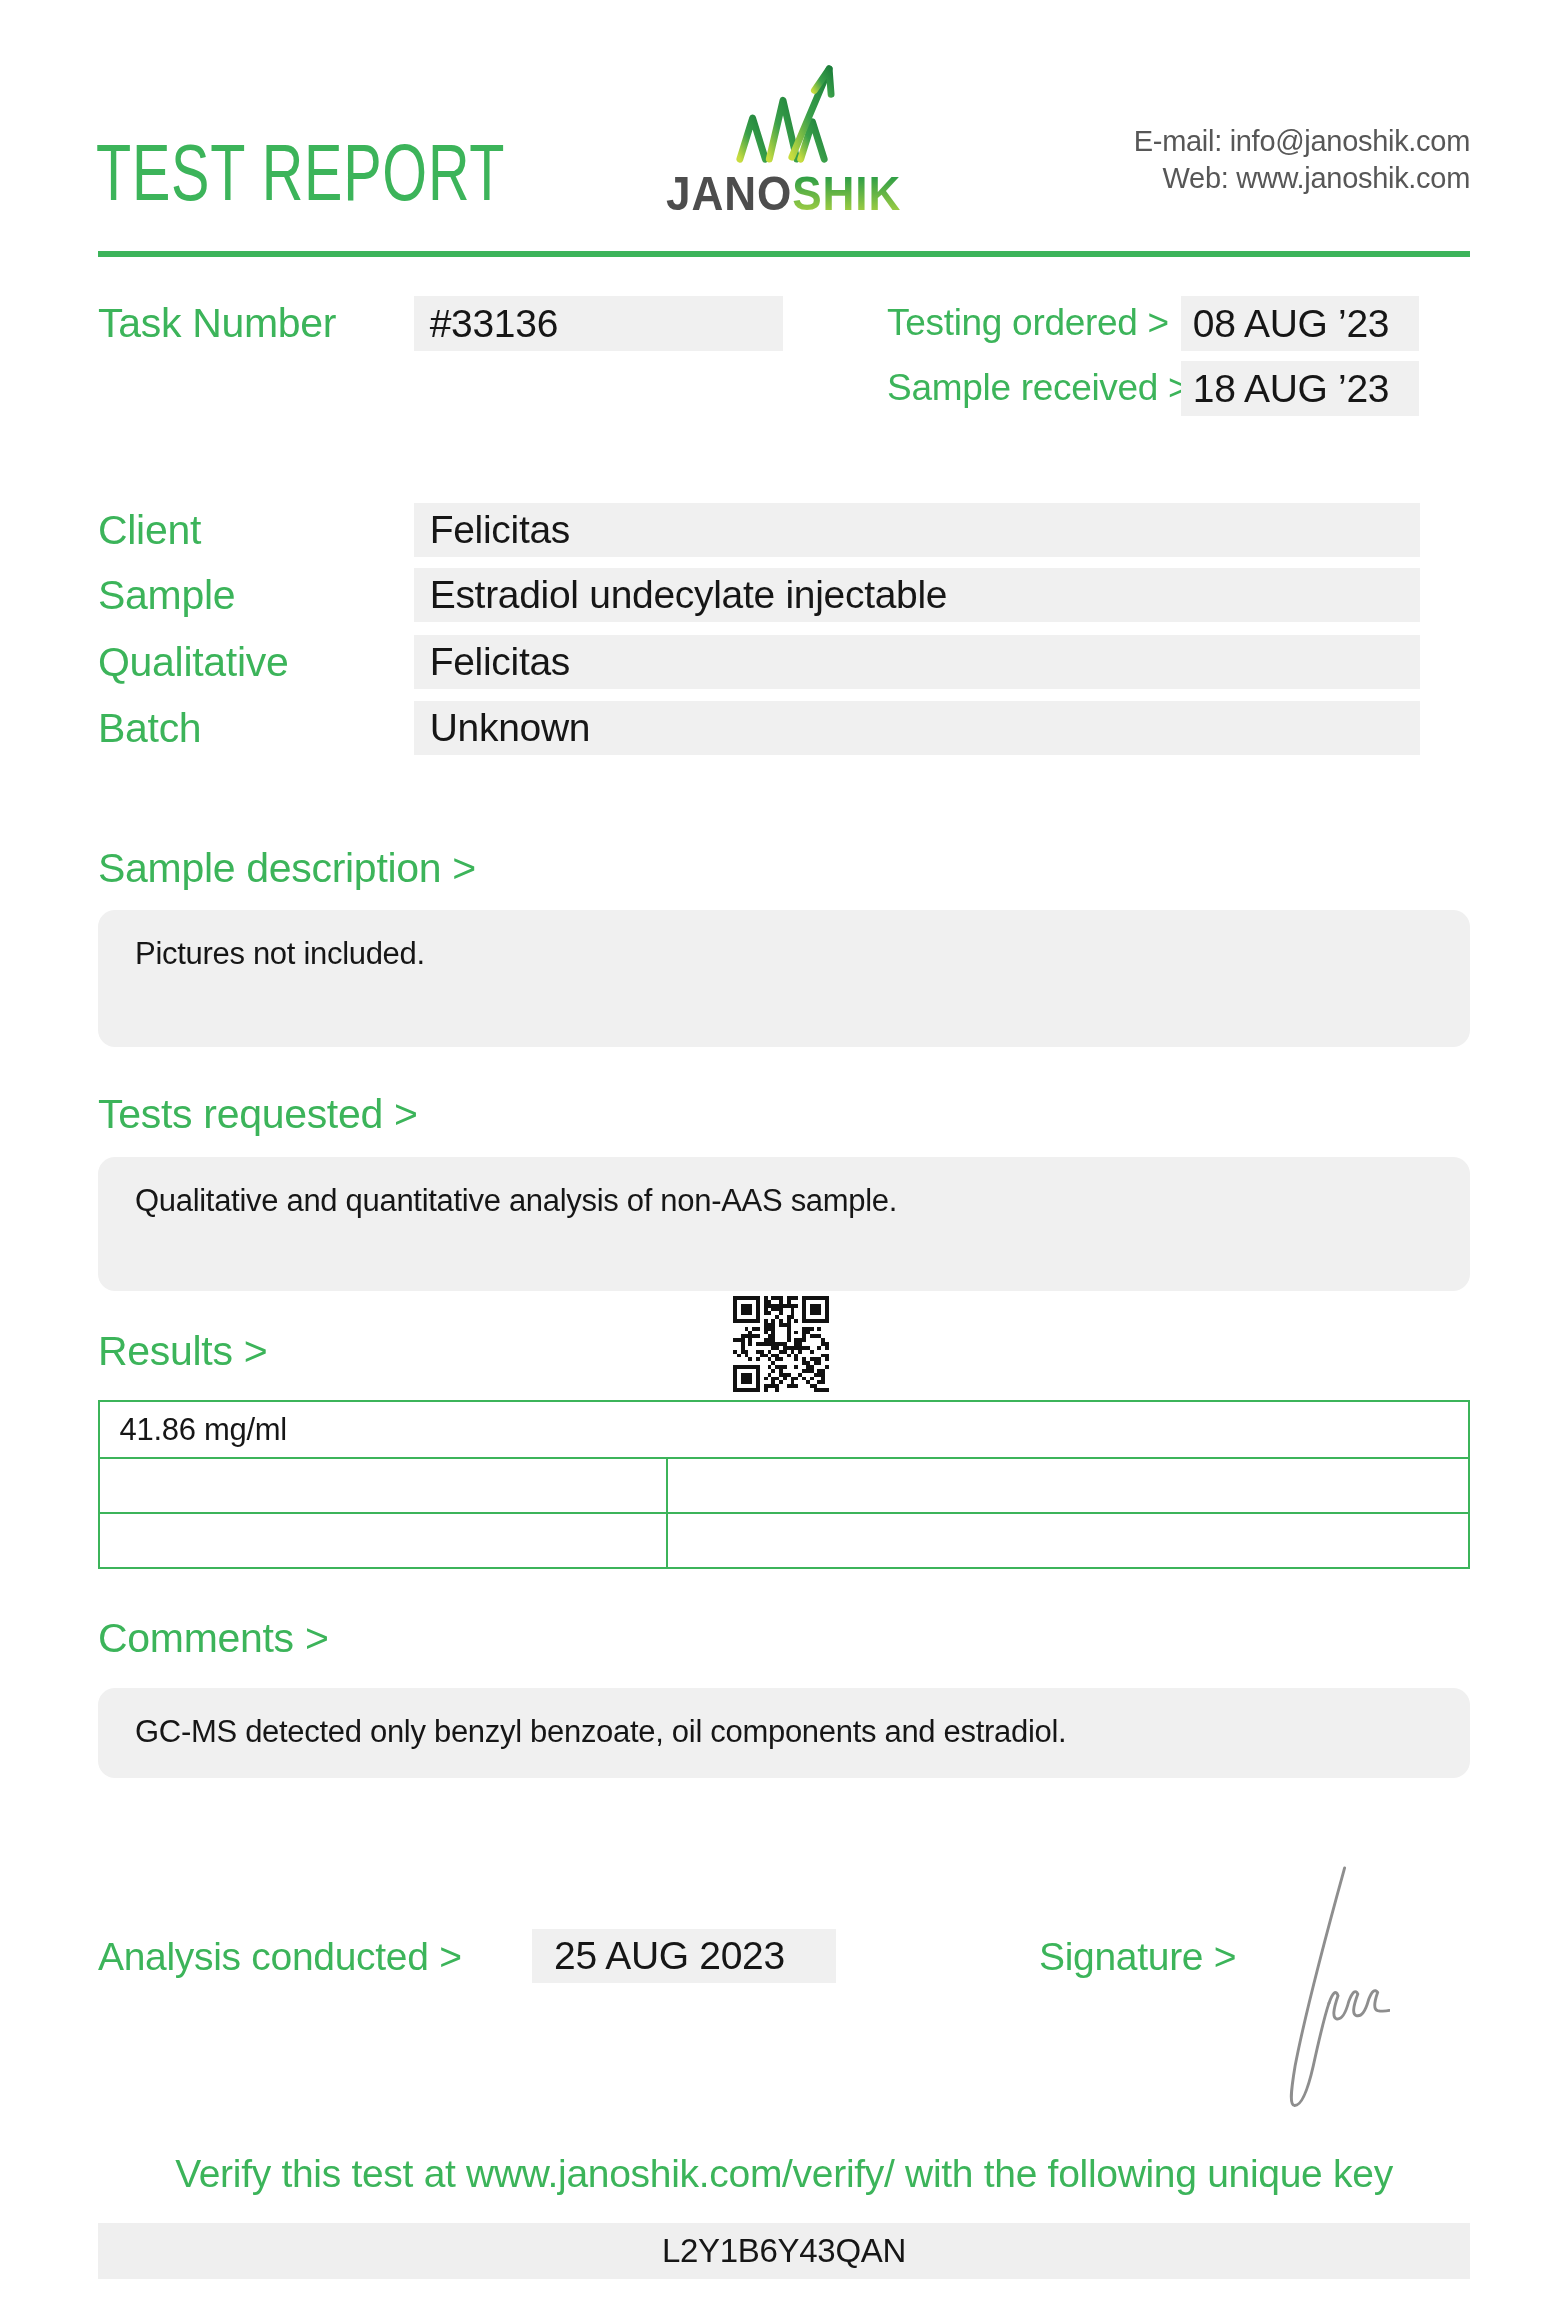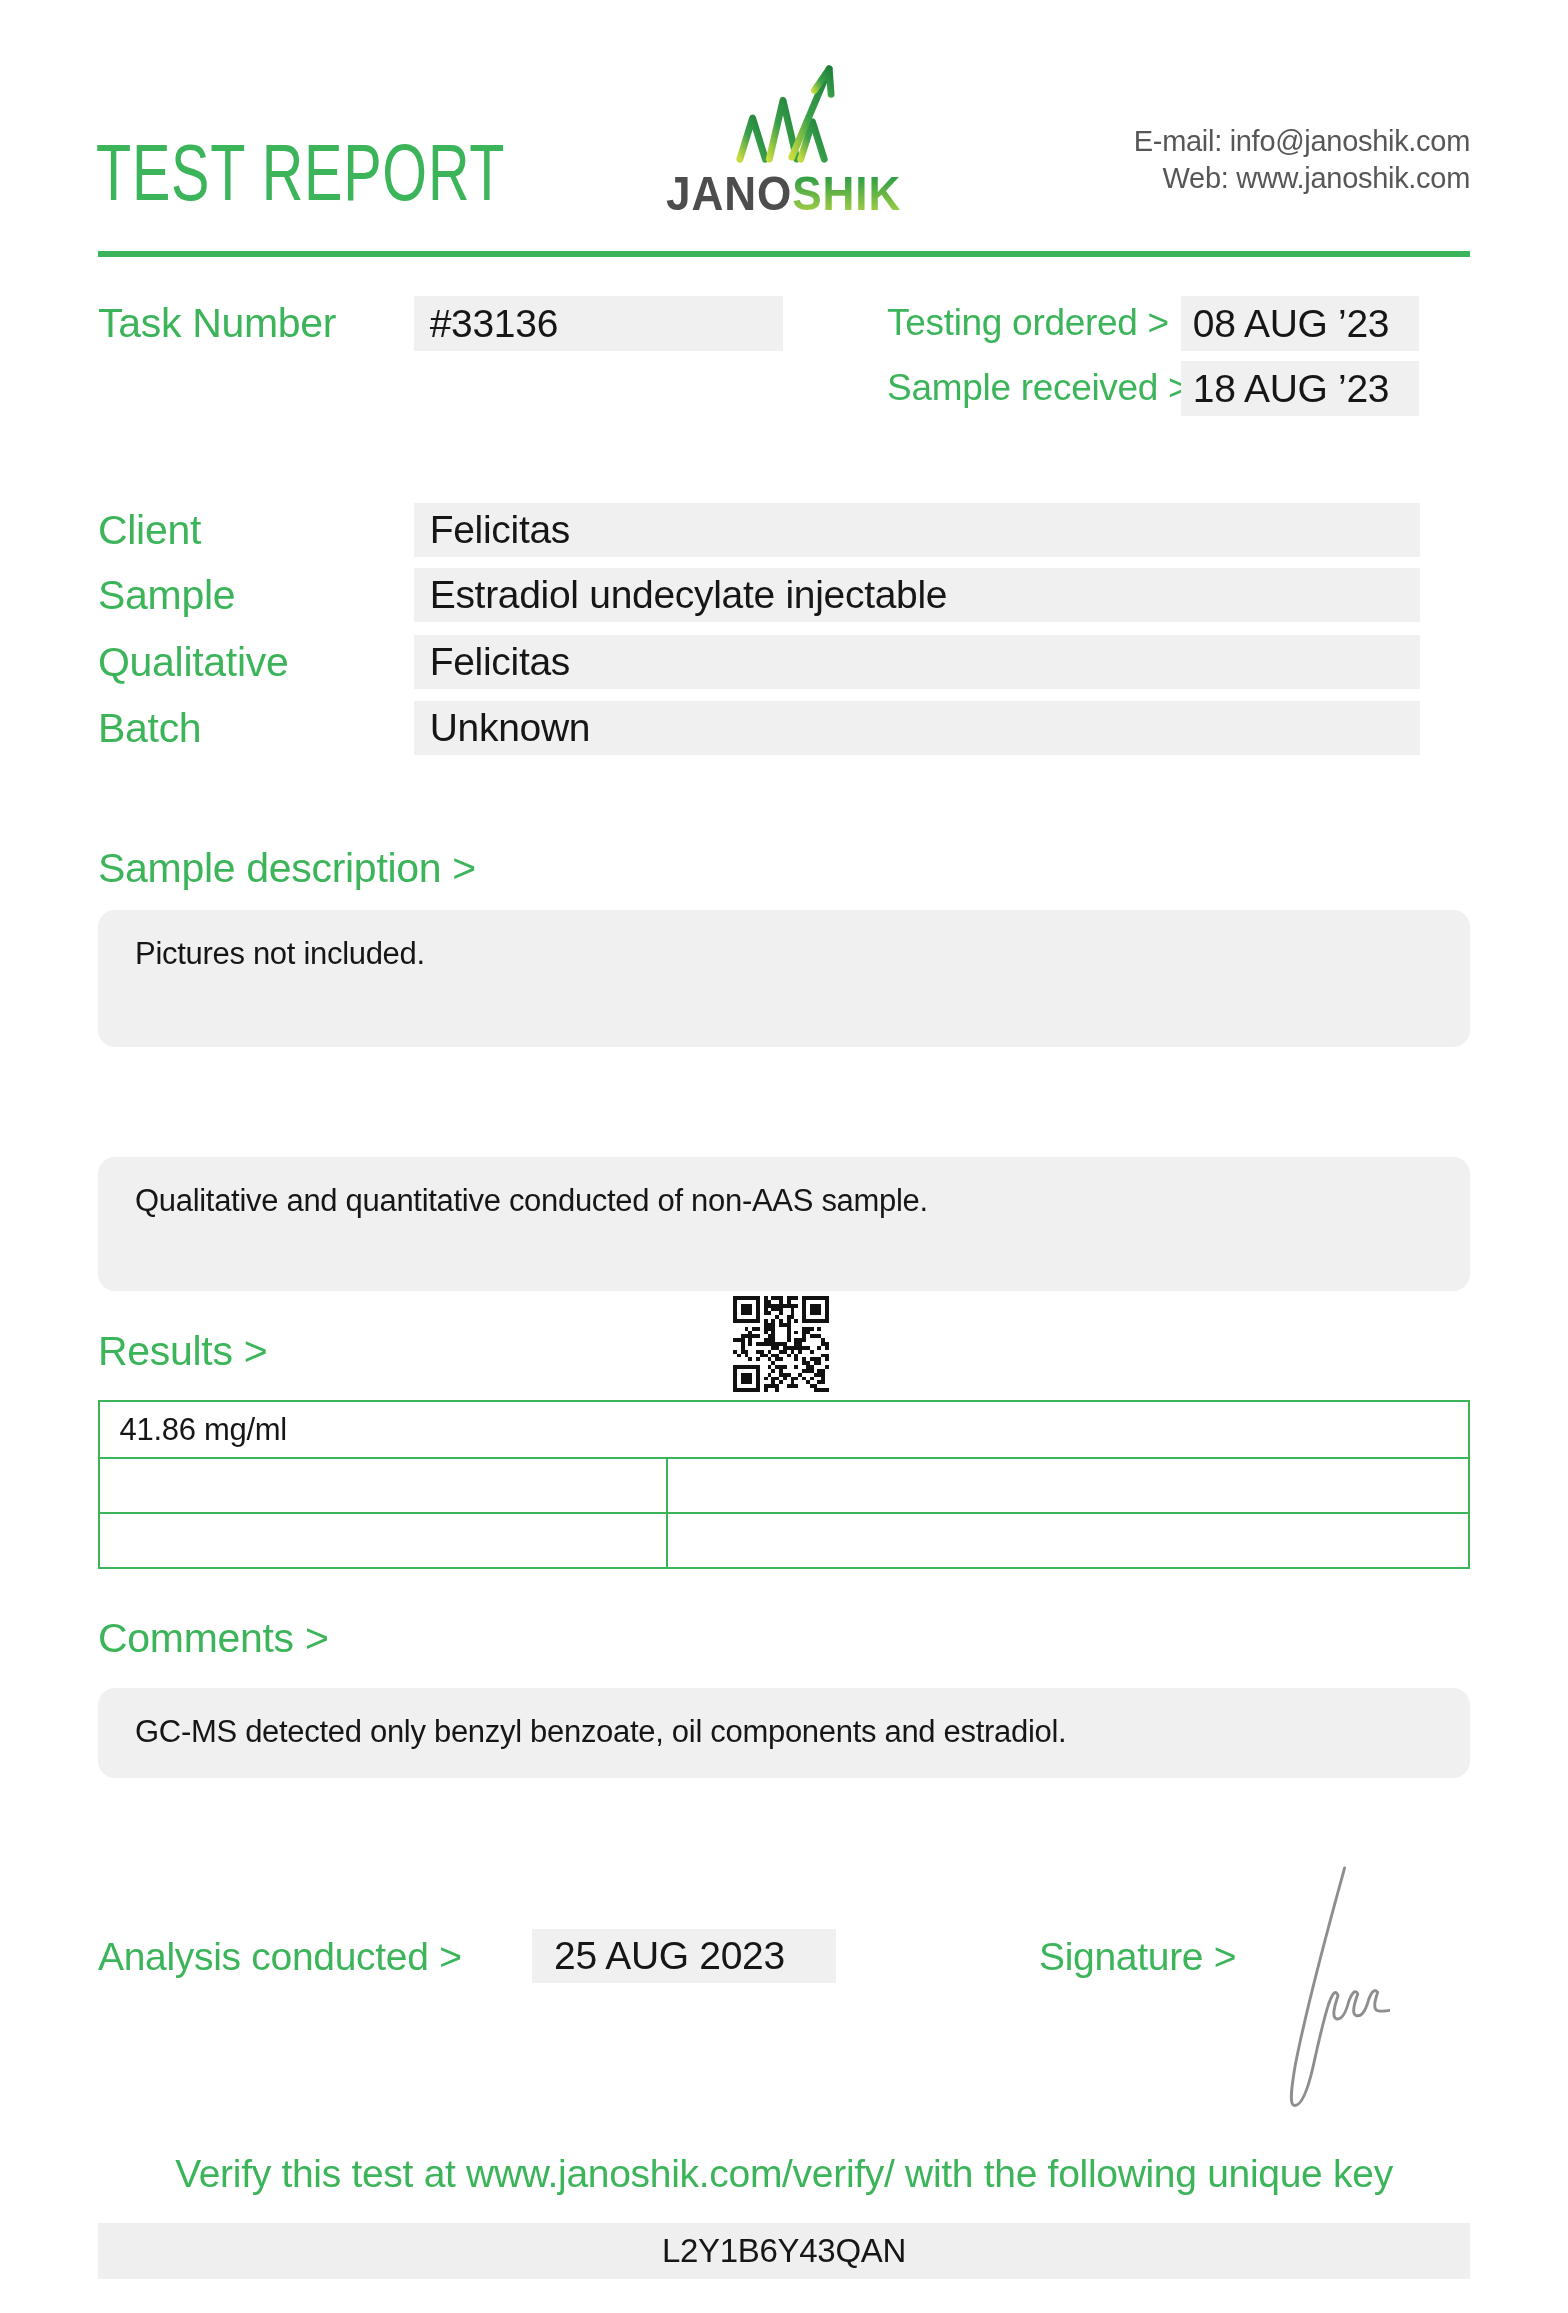--- a/index.html
+++ b/index.html
@@ -133,21 +133,22 @@
 
   <div class="abs glabel f-label fy2">Qualitative</div>
   <div class="abs f-box fy2">Felicitas</div>
 
   <div class="abs glabel f-label fy3">Batch</div>
   <div class="abs f-box fy3">Unknown</div>
 
   <div class="abs s-head sd-head">Sample description &gt;</div>
   <div class="abs s-box sd-box">Pictures not included.</div>
 
-  <div class="abs s-box tr-box">Qualitative and quantitative conducted of non-AAS sample.</div>
+  <div class="abs s-head tr-head">Tests requested &gt;</div>
+  <div class="abs s-box tr-box">Qualitative and quantitative analysis of non-AAS sample.</div>
 
   <div class="abs s-head res-head">Results &gt;</div>
   <svg class="abs qr" id="qr" viewBox="0 0 100 100" shape-rendering="crispEdges">
       <rect x="0" y="0" width="4" height="4" fill="#111"></rect>
       <rect x="4" y="0" width="4" height="4" fill="#111"></rect>
       <rect x="8" y="0" width="4" height="4" fill="#111"></rect>
       <rect x="12" y="0" width="4" height="4" fill="#111"></rect>
       <rect x="16" y="0" width="4" height="4" fill="#111"></rect>
       <rect x="20" y="0" width="4" height="4" fill="#111"></rect>
       <rect x="24" y="0" width="4" height="4" fill="#111"></rect>

